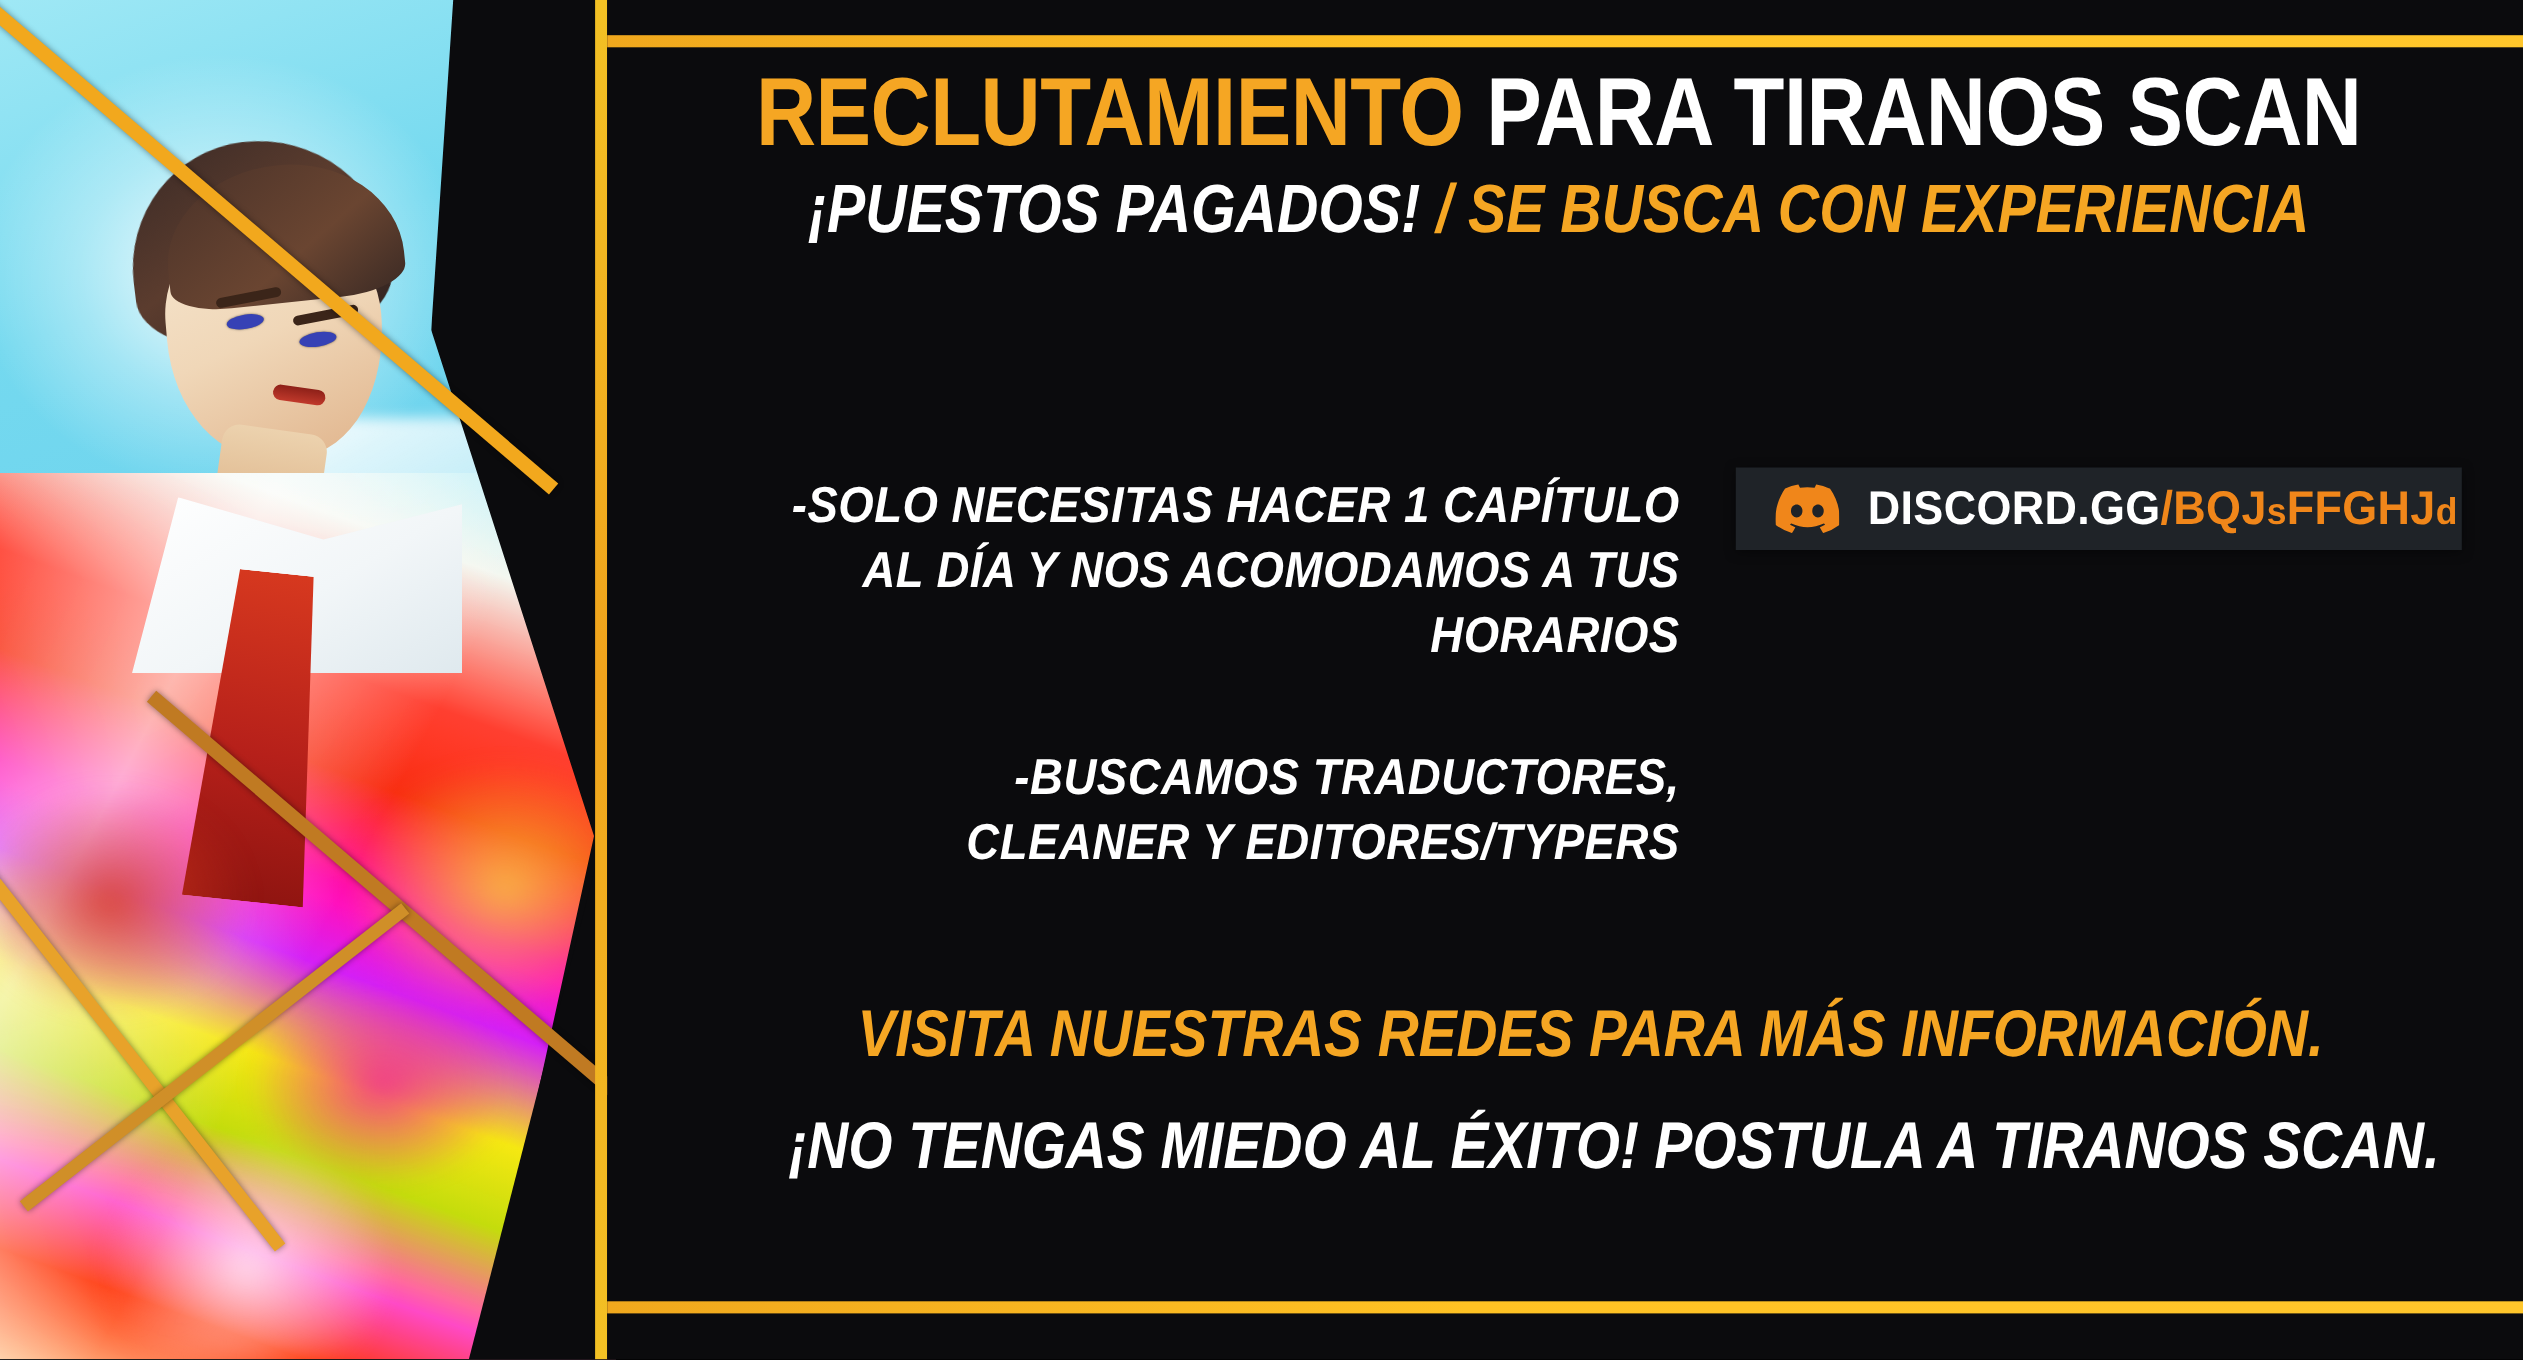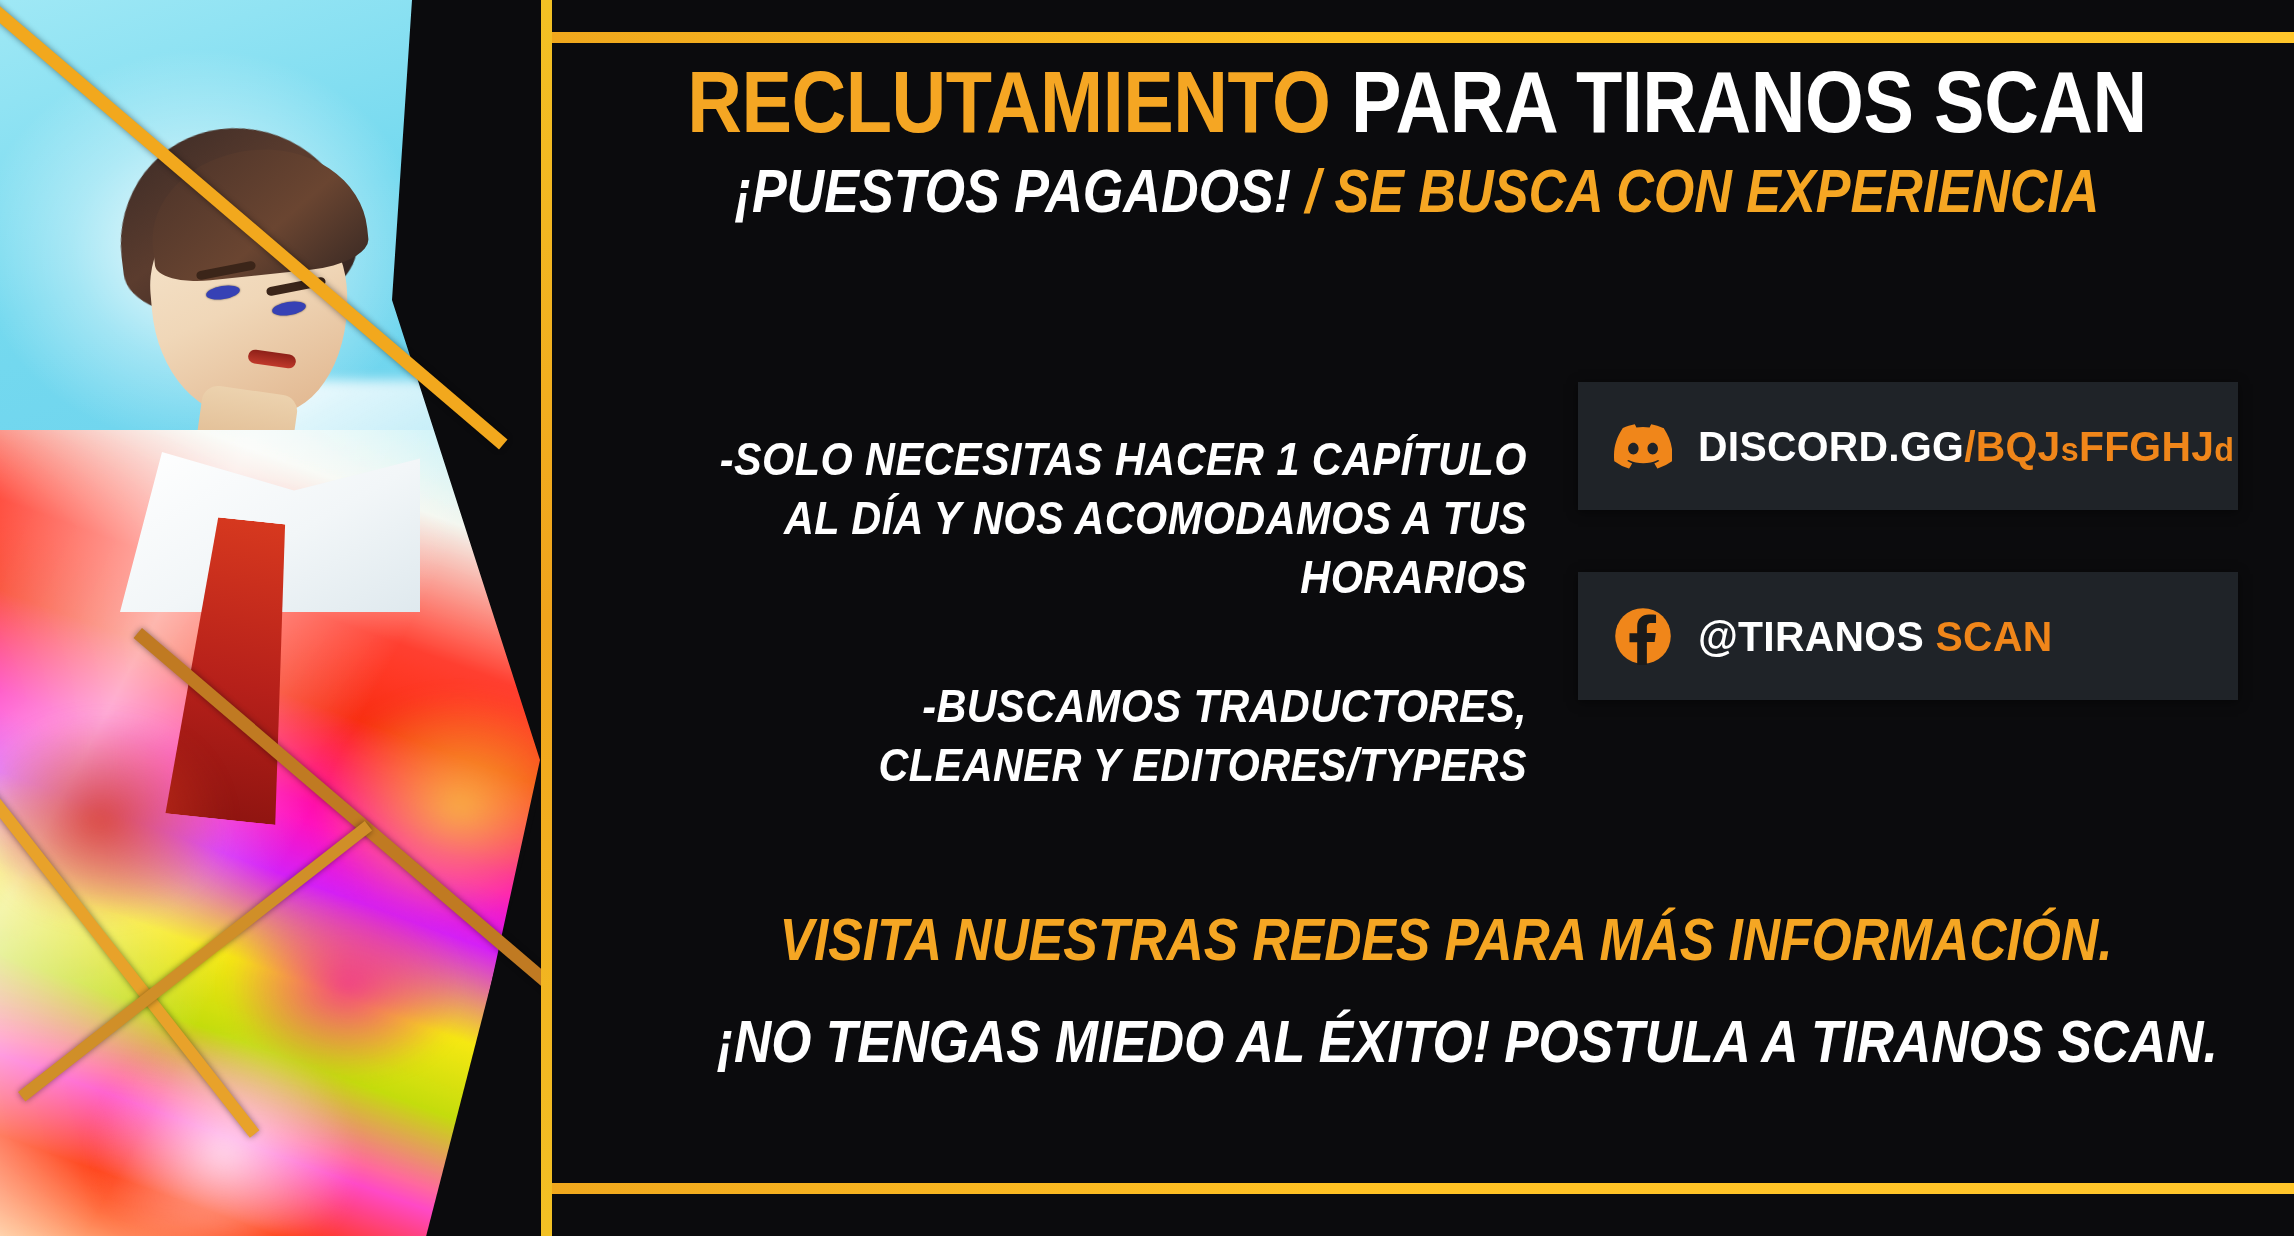--- a/index.html
+++ b/index.html
@@ -197,26 +197,27 @@
     transform:scaleX(0.90); transform-origin:center;
   }
   .bullet + .bullet { margin-top:70px; }
 
   
   #contacts {
     position:absolute; left:1026px; top:382px; width:660px;
   }
   .contact-box {
     position:relative;
-    height:128px;
+    height:75px;
     background:#1f2328;
     display:flex; align-items:center;
     padding-left:34px;
     margin-bottom:62px;
     box-shadow:0 2px 10px rgba(0,0,0,0.5);
+    margin-top:43px;
   }
   .contact-box .icon {
     width:62px; height:62px; flex:0 0 62px;
     display:flex; align-items:center; justify-content:center;
     margin-right:24px;
   }
   .contact-box .label {
     font-size:43px; font-weight:700; white-space:nowrap;
     letter-spacing:0.3px;
     transform:scaleX(0.95); transform-origin:left center;
@@ -286,29 +287,20 @@
       <div class="contact-box">
         <span class="icon">
           <svg viewBox="0 0 71 55" width="58" height="45" aria-hidden="true">
             <path fill="#f0861a" d="M60.1 4.9A58.5 58.5 0 0 0 45.6.4a.2.2 0 0 0-.2.1c-.6 1.1-1.3 2.6-1.8 3.7a54 54 0 0 0-16.2 0c-.5-1.2-1.2-2.6-1.8-3.7a.2.2 0 0 0-.2-.1c-5 .9-9.9 2.4-14.5 4.5a.2.2 0 0 0-.1.1C1.6 18.7-1 32 .3 45.3c0 .1 0 .1.1.2a58.9 58.9 0 0 0 17.8 9c.1 0 .2 0 .3-.1 1.4-1.9 2.6-3.9 3.6-6 .1-.2 0-.3-.1-.4-1.9-.7-3.8-1.6-5.6-2.6-.2-.1-.2-.4 0-.5l1.1-.9c.1-.1.2-.1.3 0 11.7 5.4 24.4 5.4 36 0 .1-.1.2 0 .3 0l1.1.9c.2.1.2.4 0 .5-1.8 1-3.6 1.9-5.6 2.6-.2.1-.2.2-.1.4 1.1 2.1 2.3 4.1 3.6 6 .1.1.2.1.3.1a58.6 58.6 0 0 0 17.8-9c.1-.1.1-.1.1-.2 1.5-15.3-2.5-28.5-10.6-40.3 0 0 0-.1-.1-.1zM23.7 37.2c-3.5 0-6.4-3.2-6.4-7.2s2.8-7.2 6.4-7.2c3.6 0 6.5 3.3 6.4 7.2 0 4-2.8 7.2-6.4 7.2zm23.7 0c-3.5 0-6.4-3.2-6.4-7.2s2.8-7.2 6.4-7.2c3.6 0 6.5 3.3 6.4 7.2 0 4-2.8 7.2-6.4 7.2z"></path>
           </svg>
         </span>
         <span class="label"><span class="w">DISCORD.GG</span><span class="o">/</span><span class="o">BQJ</span><span class="o sc">s</span><span class="o">FFGHJ</span><span class="o sc">d</span></span>
       </div>
 
 
-      <div class="contact-box">
-        <span class="icon">
-          <svg viewBox="0 0 24 24" width="58" height="58" aria-hidden="true">
-            <circle cx="12" cy="12" r="11.5" fill="#f0861a"></circle>
-            <path fill="#1a1a1a" d="M13.6 24V14.5h3.2l.5-3.7h-3.7V8.4c0-1.1.3-1.8 1.8-1.8h2V3.2c-.3 0-1.5-.1-2.9-.1-2.9 0-4.9 1.8-4.9 5v2.8H6.4v3.7h3.2V24h4z"></path>
-          </svg>
-        </span>
-        <span class="label"><span class="w">@TIRANOS</span><span class="w"> </span><span class="o">SCAN</span></span>
-      </div>
 
     </div>
 
     <div id="cta">
       <div class="cta-line one">VISITA NUESTRAS REDES PARA MÁS INFORMACIÓN.</div>
       <div class="cta-line two">¡NO TENGAS MIEDO AL ÉXITO! POSTULA A TIRANOS SCAN.</div>
     </div>
 
   </div>
 </div>

